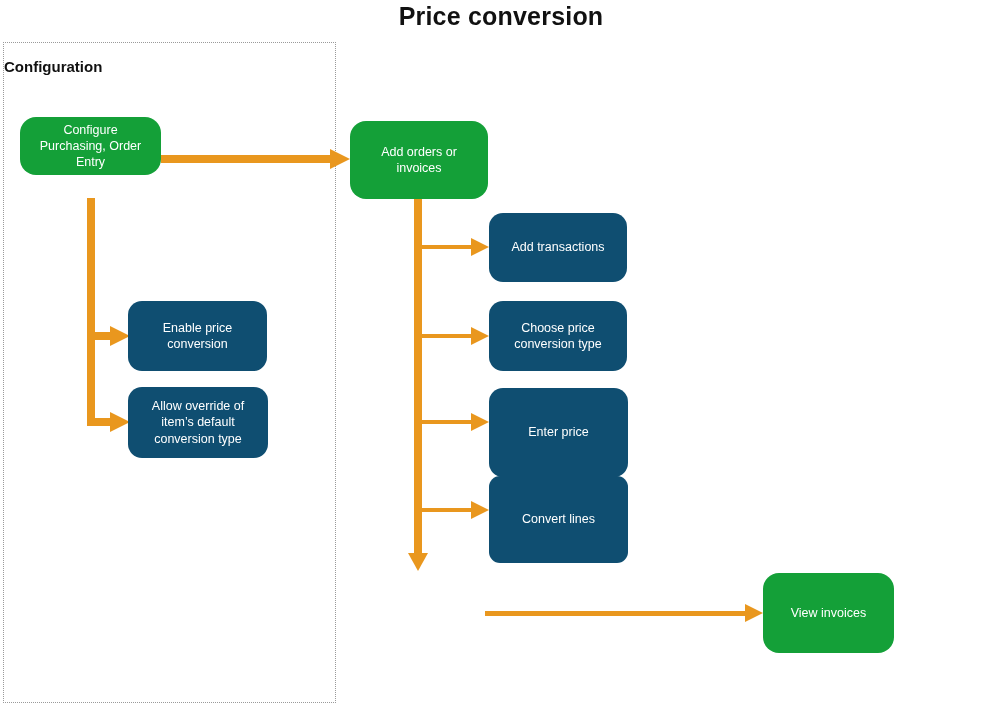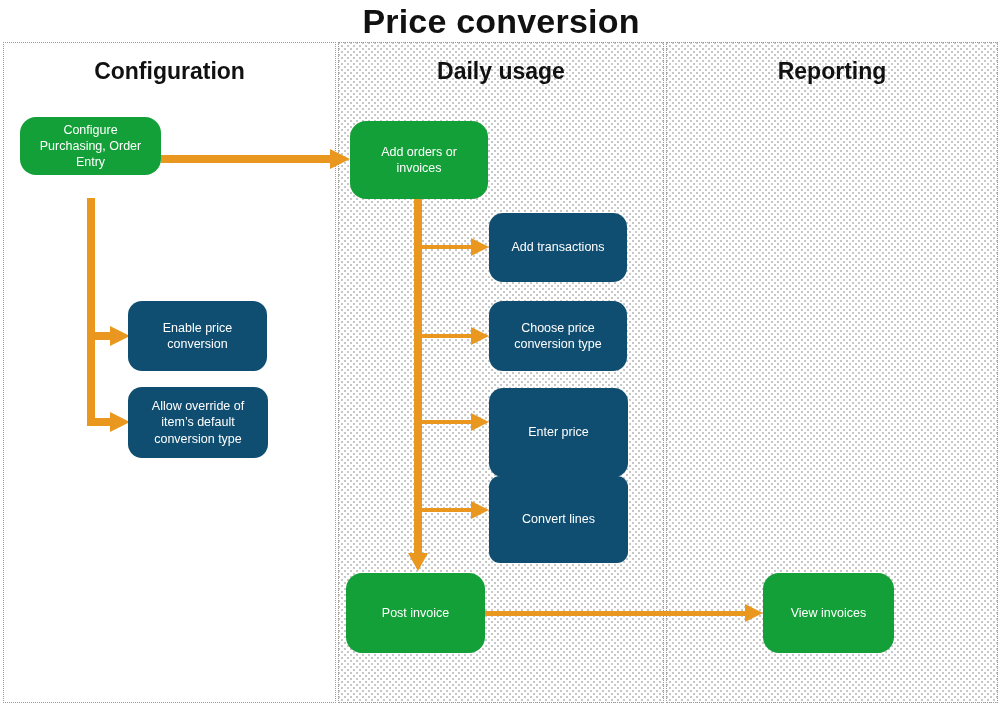--- a/index.html
+++ b/index.html
@@ -16,21 +16,21 @@
     width: 1002px;
     height: 709px;
     background: #fff;
     overflow: hidden;
   }
 
   .diagram-title {
     position: absolute;
     top: 2px; left: 0; width: 100%;
     text-align: center;
-    font-size: 34px;
+    font-size: 25px;
     font-weight: 700;
     color: #111;
     letter-spacing: 0.2px;
   }
 
   .lane {
     position: absolute;
     top: 42px;
     height: 661px;
     border: 1px dotted #9a9a9a;
@@ -40,22 +40,22 @@
     background-color: #fff;
     background-image:
       radial-gradient(#c7c7c7 0.8px, transparent 0.9px),
       radial-gradient(#c7c7c7 0.8px, transparent 0.9px);
     background-size: 6px 6px;
     background-position: 0 0, 3px 3px;
   }
   .lane-header {
     position: absolute;
     top: 15px; left: 0; width: 100%;
-    text-align: center;
-    font-size: 23px;
+    text-align: left;
+    font-size: 15px;
     font-weight: 700;
     color: #111;
   }
   #lane-configuration { left: 3px;   width: 333px; }
   #lane-daily-usage   { left: 338px; width: 326px; }
   #lane-reporting     { left: 666px; width: 332px; }
 
   .node {
     position: absolute;
     display: flex;
@@ -89,26 +89,20 @@
 </style>
 </head>
 <body>
 
 <div class="stage">
 
   <div class="diagram-title">Price conversion</div>
 
   <div class="lane" id="lane-configuration">
     <div class="lane-header">Configuration</div>
-  </div>
-  <div class="lane dotted" id="lane-daily-usage">
-    <div class="lane-header">Daily usage</div>
-  </div>
-  <div class="lane dotted" id="lane-reporting">
-    <div class="lane-header">Reporting</div>
   </div>
 
   <div class="seg" style="left:161px; top:155px; width:169px; height:8px;"></div>
   <div class="head right" style="left:330px; top:149px;"></div>
 
   <div class="seg" style="left:87px; top:198px; width:8px; height:228px;"></div>
   <div class="seg" style="left:87px; top:332px; width:23px; height:8px;"></div>
   <div class="head right" style="left:110px; top:326px;"></div>
   <div class="seg" style="left:87px; top:418px; width:23px; height:8px;"></div>
   <div class="head right" style="left:110px; top:412px;"></div>
@@ -144,20 +138,17 @@
   </div>
   <div class="node blue" id="node-choose-type">
     <span>Choose price conversion type</span>
   </div>
   <div class="node blue" id="node-enter-price">
     <span>Enter price</span>
   </div>
   <div class="node blue" id="node-convert-lines">
     <span>Convert lines</span>
   </div>
-  <div class="node green" id="node-post-invoice">
-    <span>Post invoice</span>
-  </div>
   <div class="node green" id="node-view-invoices">
     <span>View invoices</span>
   </div>
 
 </div>
 
 </body></html>

